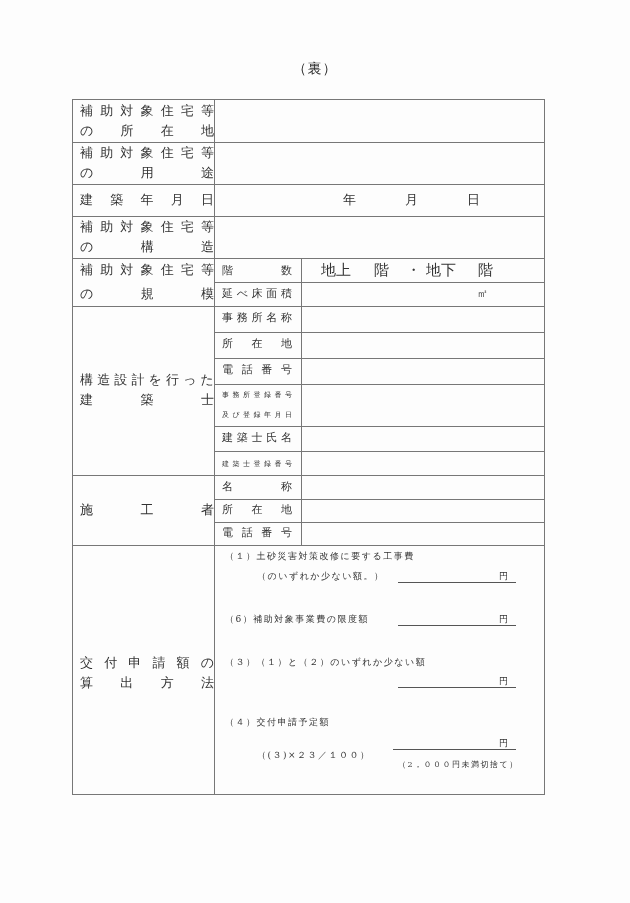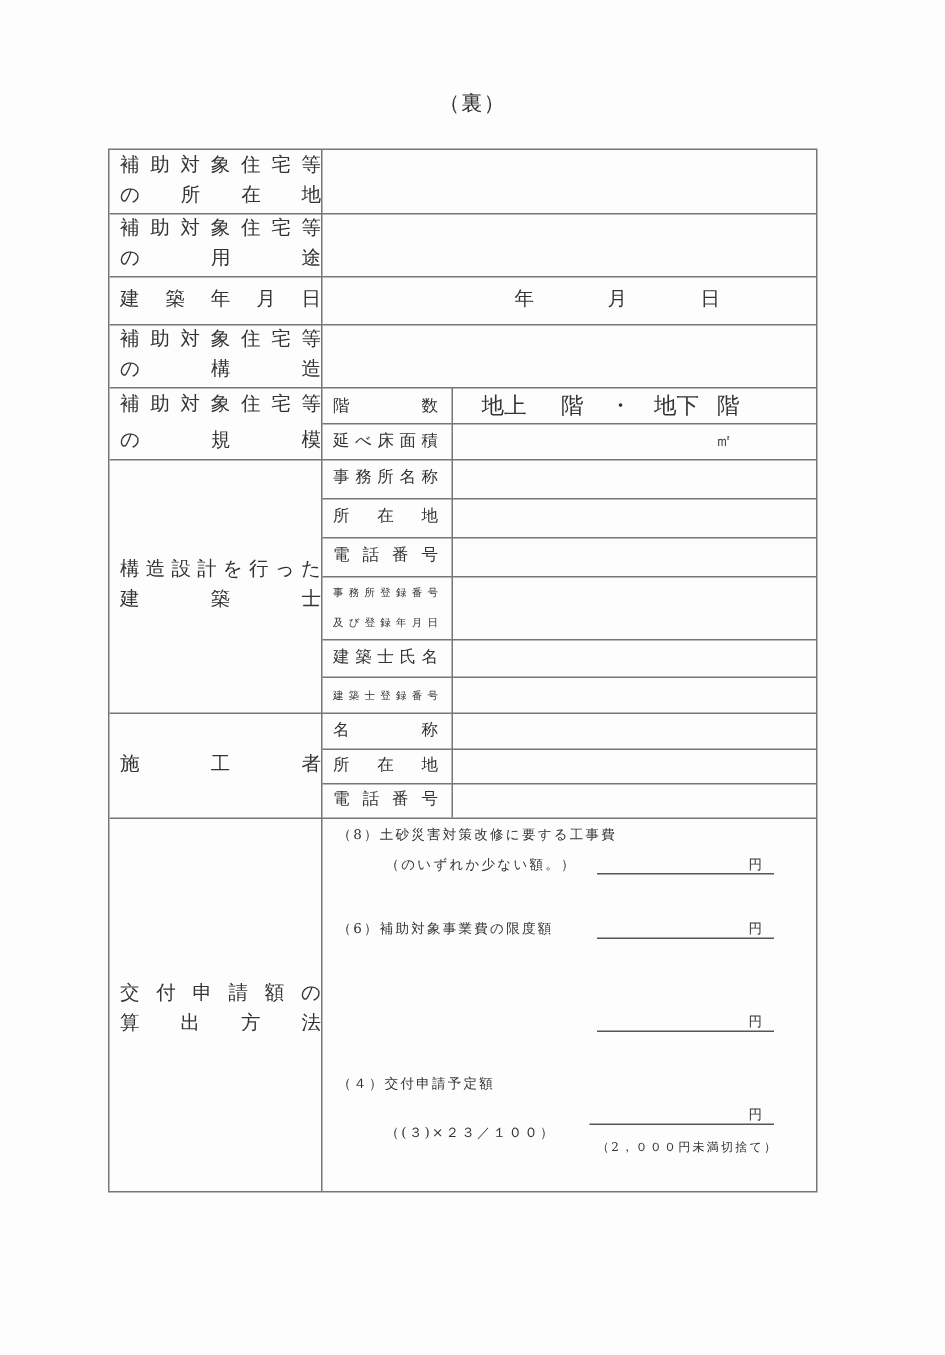--- a/index.html
+++ b/index.html
@@ -130,21 +130,21 @@
       </div>
   </div>
   <div class="sub" style="top:163px;">
       <span>階</span>
       <span>数</span>
     </div>
   <div class="cell" style="left:229px;top:159px;width:242px;height:23px;font-size:15px;">
     <span style="position:absolute;left:19px;top:1px;">地上</span>
     <span style="position:absolute;left:72px;top:1px;">階</span>
     <span style="position:absolute;left:104px;top:1px;">・</span>
-    <span style="position:absolute;left:134px;top:1px;">地下</span>
+    <span style="position:absolute;left:124px;top:1px;">地下</span>
     <span style="position:absolute;left:176px;top:1px;">階</span>
   </div>
   <div class="sub" style="top:186px;">
       <span>延</span>
       <span>べ</span>
       <span>床</span>
       <span>面</span>
       <span>積</span>
     </div>
   <div class="cell" style="left:229px;top:183px;width:242px;height:23px;font-size:11px;">
@@ -263,29 +263,30 @@
         <span>の</span>
       </div>
     <div class="line">
         <span>算</span>
         <span>出</span>
         <span>方</span>
         <span>法</span>
       </div>
   </div>
 
-  <div class="calc" style="left:152px;top:450px;">（8）土砂災害対策改修に要する工事費</div>
+  <div class="calc" style="left:152px;top:450px;">（１）土砂災害対策改修に要する工事費</div>
   <div class="calc" style="left:184px;top:470px;">（のいずれか少ない額。）</div>
   <div class="uline" style="left:325px;top:482px;width:118px;"></div>
   <div class="yen" style="left:426px;top:470px;">円</div>
 
   <div class="calc" style="left:152px;top:513px;">（6）補助対象事業費の限度額</div>
   <div class="uline" style="left:325px;top:525px;width:118px;"></div>
   <div class="yen" style="left:426px;top:513px;">円</div>
 
+  <div class="calc" style="left:152px;top:556px;">（３）（１）と（２）のいずれか少ない額</div>
   <div class="uline" style="left:325px;top:587px;width:118px;"></div>
   <div class="yen" style="left:426px;top:575px;">円</div>
 
   <div class="calc" style="left:152px;top:616px;text-align:right;">（４）交付申請予定額</div>
   <div class="calc" style="left:184px;top:637px;margin-top:12px;">（(３)×２３／１００）</div>
   <div class="uline" style="left:320px;top:649px;width:123px;"></div>
   <div class="yen" style="left:426px;top:637px;">円</div>
   <div class="calc" style="left:325px;top:659px;font-size:8px;">（2，０００円未満切捨て）</div>
 </div>
 

